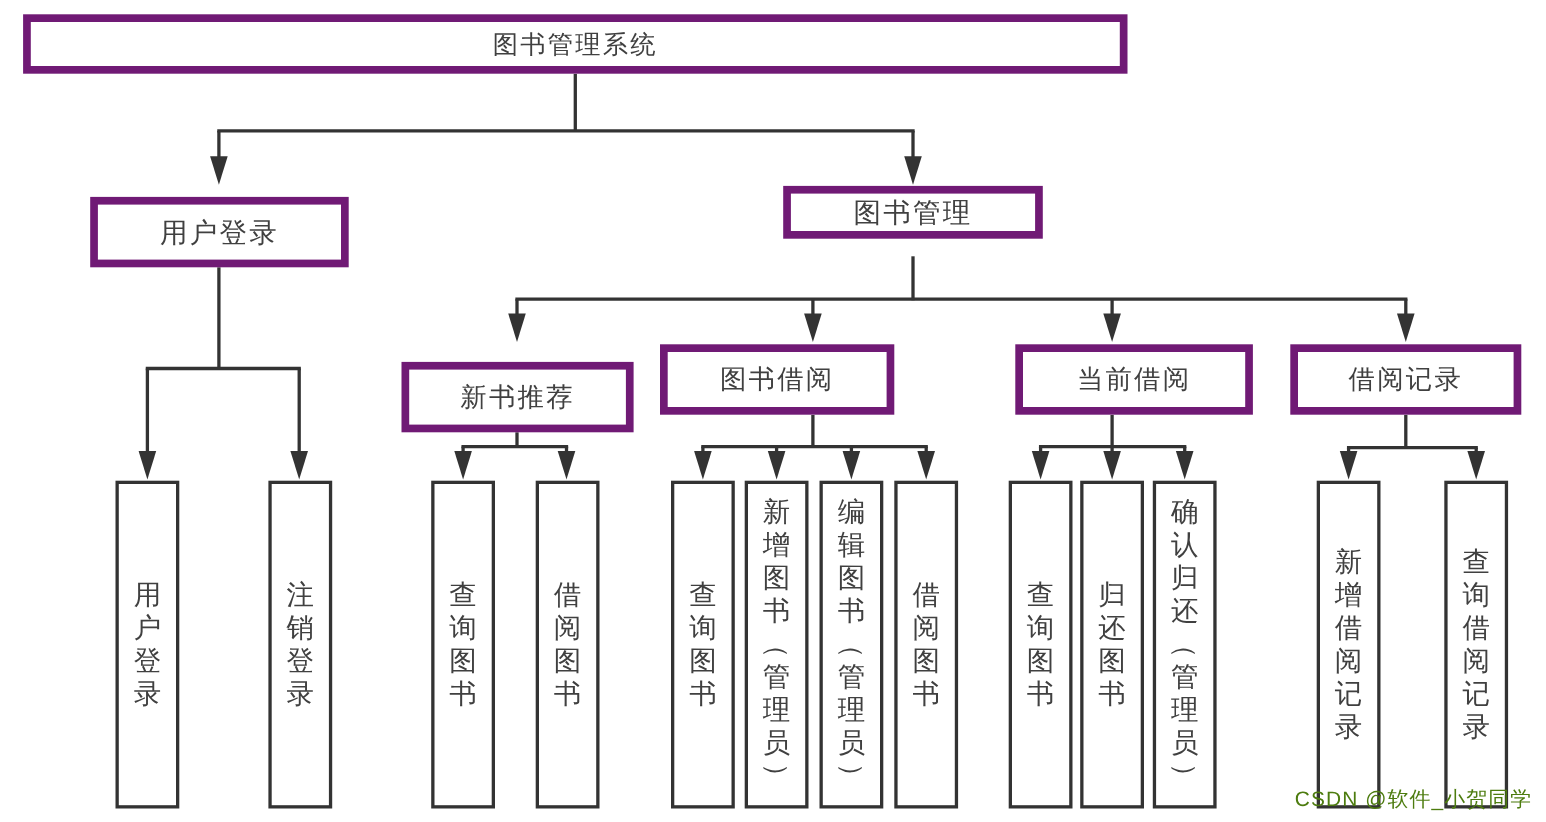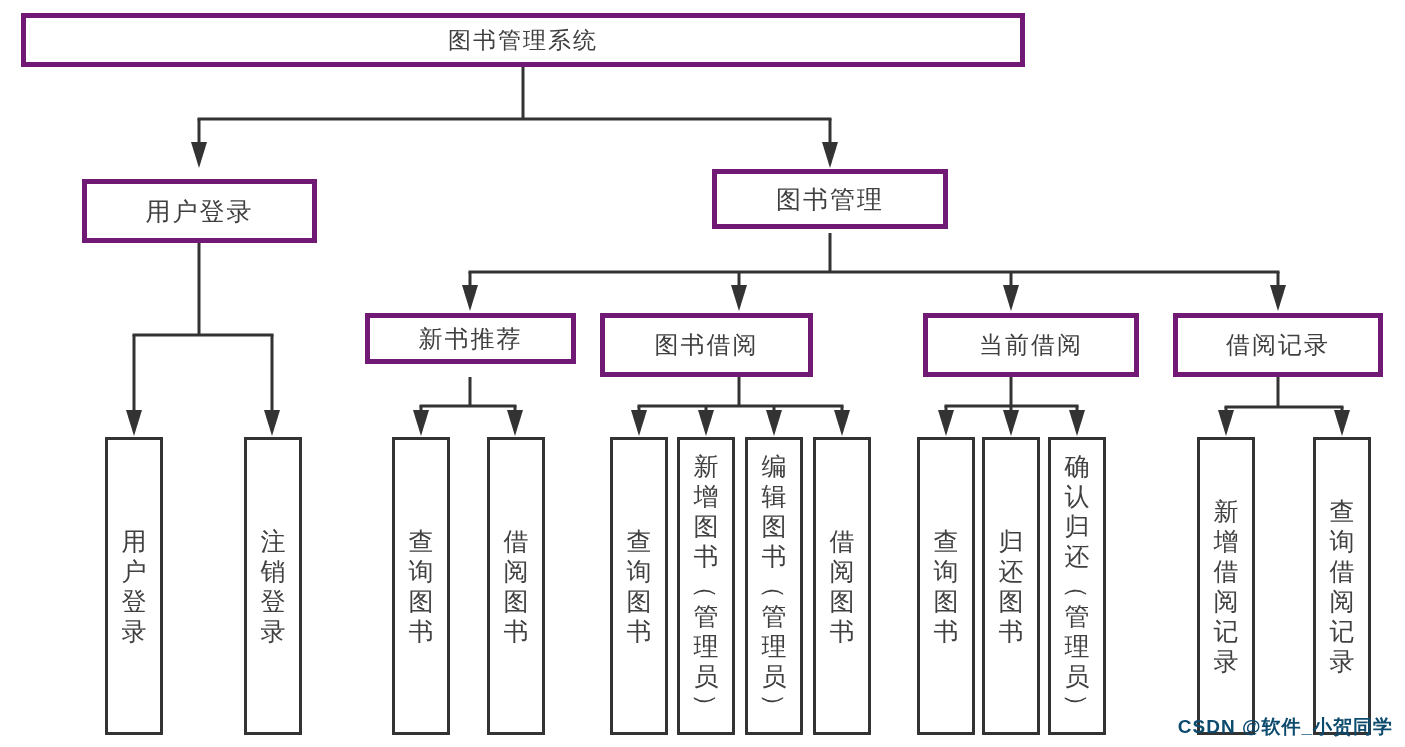--- a/index.html
+++ b/index.html
@@ -9,21 +9,21 @@
     background:#ffffff;
     font-family:"Liberation Sans", sans-serif;
     overflow:hidden;
   }
   #connectors{position:absolute;left:0;top:0;width:1405px;height:747px;}
   #connectors line{stroke:#333333;stroke-width:3;}
   #connectors polygon{fill:#333333;stroke:none;}
   .hbox{
     position:absolute;
     box-sizing:border-box;
-    border:5px solid #701a75;
+    border:7px solid #701a75;
     background:#ffffff;
     display:flex;align-items:center;justify-content:center;
     color:#404040;
     letter-spacing:2px;
     white-space:nowrap;
   }
   .root{font-size:23px;}
   .lvl2{font-size:25px;}
   .lvl3{font-size:24px;}
   .vbox{
@@ -39,24 +39,23 @@
     display:block;
     height:30px;line-height:30px;
     font-size:25px;
     text-align:center;
   }
   .vparen{transform:rotate(90deg);}
   .watermark{
     position:absolute;
     right:12px;bottom:7px;
     font-size:19px;
-    color:#0c4a6e;
+    color:#4d7c0f;
     letter-spacing:1px;
     white-space:nowrap;
-    font-weight:bold;
   }
 </style>
 </head>
 <body>
 
 <div id="stage">
 
   <svg id="connectors" viewBox="0 0 1405 747" xmlns="http://www.w3.org/2000/svg">
 
     <g>
@@ -129,23 +128,23 @@
       <line x1="1226" y1="407" x2="1226" y2="416"></line>
       <polygon points="1218,410 1234,410 1226,436"></polygon>
       <line x1="1342" y1="407" x2="1342" y2="416"></line>
       <polygon points="1334,410 1350,410 1342,436"></polygon>
     </g>
   </svg>
 
   <div class="hbox root" style="left:21px;top:13px;width:1004px;height:54px;">图书管理系统</div>
 
   <div class="hbox lvl2" style="left:82px;top:169px;width:235px;height:64px;margin-top:10px;">用户登录</div>
-  <div class="hbox lvl2" style="left:712px;top:169px;width:236px;height:60px;">图书管理</div>
-
-  <div class="hbox lvl3" style="left:365px;top:313px;width:211px;height:51px;">新书推荐</div>
+  <div class="hbox lvl2" style="left:712px;top:169px;width:236px;height:48px;">图书管理</div>
+
+  <div class="hbox lvl3" style="left:365px;top:329px;width:211px;height:64px;">新书推荐</div>
   <div class="hbox lvl3" style="left:600px;top:313px;width:213px;height:64px;">图书借阅</div>
   <div class="hbox lvl3" style="left:902px;top:313px;width:216px;height:64px;margin-left:21px;">当前借阅</div>
   <div class="hbox lvl3" style="left:1173px;top:313px;width:210px;height:64px;">借阅记录</div>
 
   <div class="vbox" style="left:105px;">
       <span class="vchar">用</span>
       <span class="vchar">户</span>
       <span class="vchar">登</span>
       <span class="vchar">录</span>
     </div>

